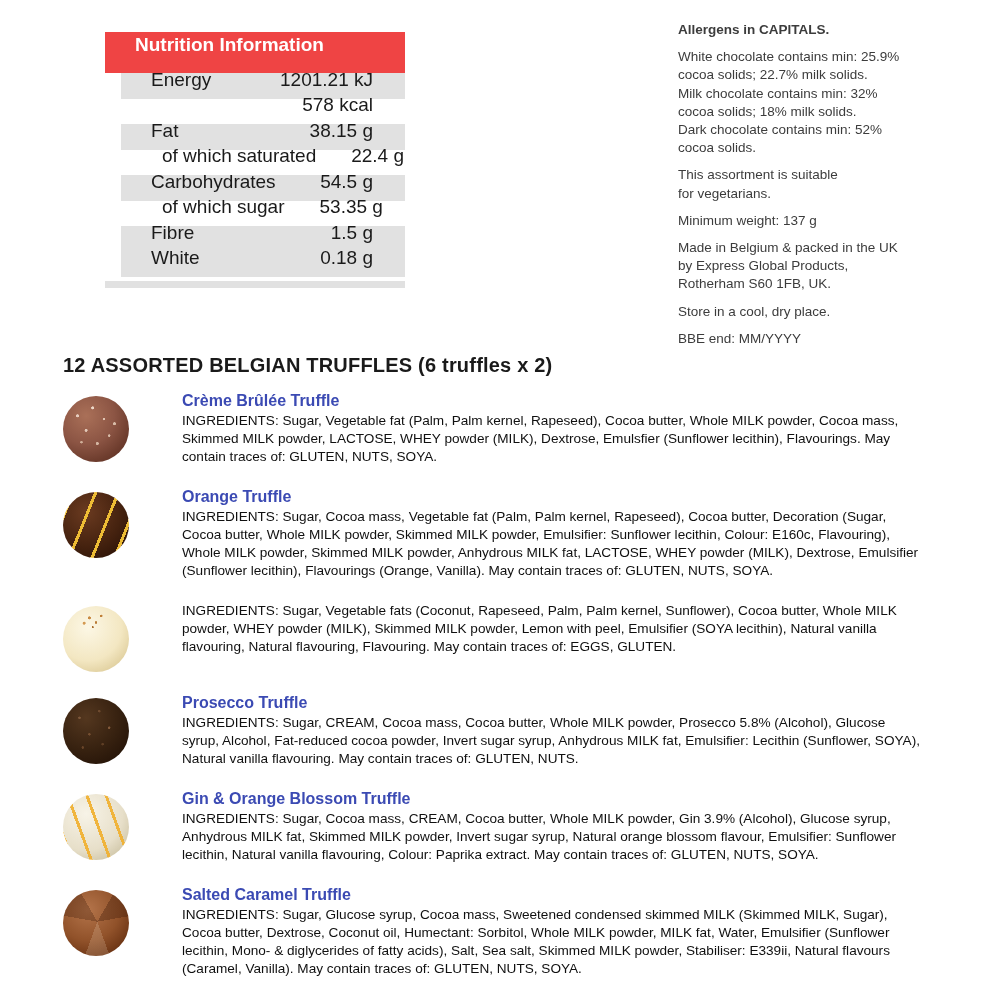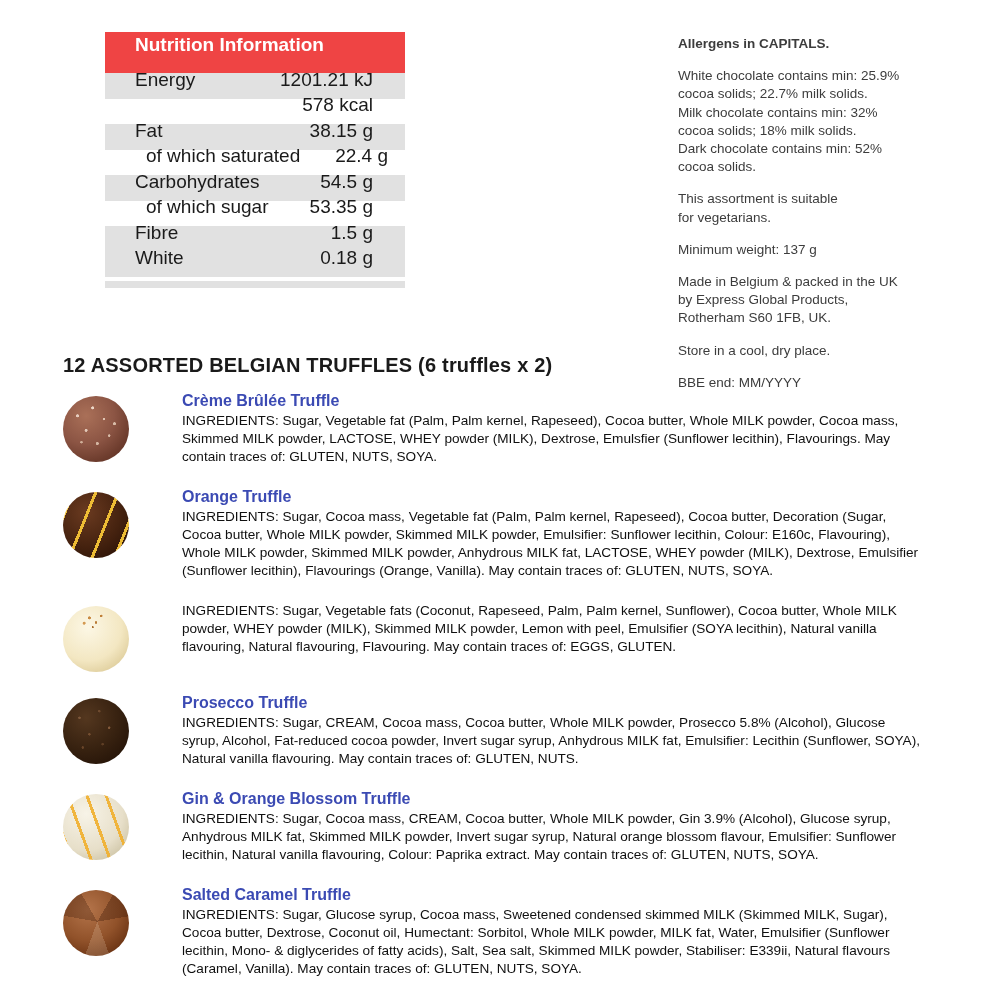--- a/index.html
+++ b/index.html
@@ -10,32 +10,32 @@
 
   
   .nutrition { position:absolute; left:105px; top:32px; width:300px; }
   .nt-header {
     background:#ef4444; color:#ffffff; font-weight:bold; font-size:19px;
     height:41px; line-height:26px; padding-left:30px; box-sizing:border-box;
   }
   .nt-row {
     display:flex; justify-content:space-between; align-items:center;
     height:25.5px; font-size:19px; padding:0 32px 12px 30px; box-sizing:border-box;
-    color:#1a1a1a; white-space:nowrap;
+    color:#1a1a1a; white-space:nowrap;margin-left:16px;
   }
   .nt-row.shade { background:#e1e1e1; }
   .nt-row.indent { padding-left:41px;gap:35px; }
   .nt-strip { height:7px; background:#e1e1e1; margin-top:4px; }
 
   
   .info-panel {
     position:absolute; left:678px; top:21px; width:300px;
     font-size:13.5px; line-height:18.2px; color:#3c3c3c;
   }
-  .info-panel p { margin:14px 0 9px 0; white-space:pre-line; }
+  .info-panel p { margin:0 0 9px 0; white-space:pre-line; }
   .info-panel .bold { font-weight:bold; }
 
   
   .truffles { position:absolute; left:63px; top:353px; width:860px; }
   .truffles h1 {
     font-size:20px; line-height:24px; margin:0 0 15px 0;
     font-weight:bold; color:#1a1a1a; letter-spacing:0.2px;
   }
   .truffle { display:flex; margin-bottom:22px;gap:43px; }
   .truffle-img {

